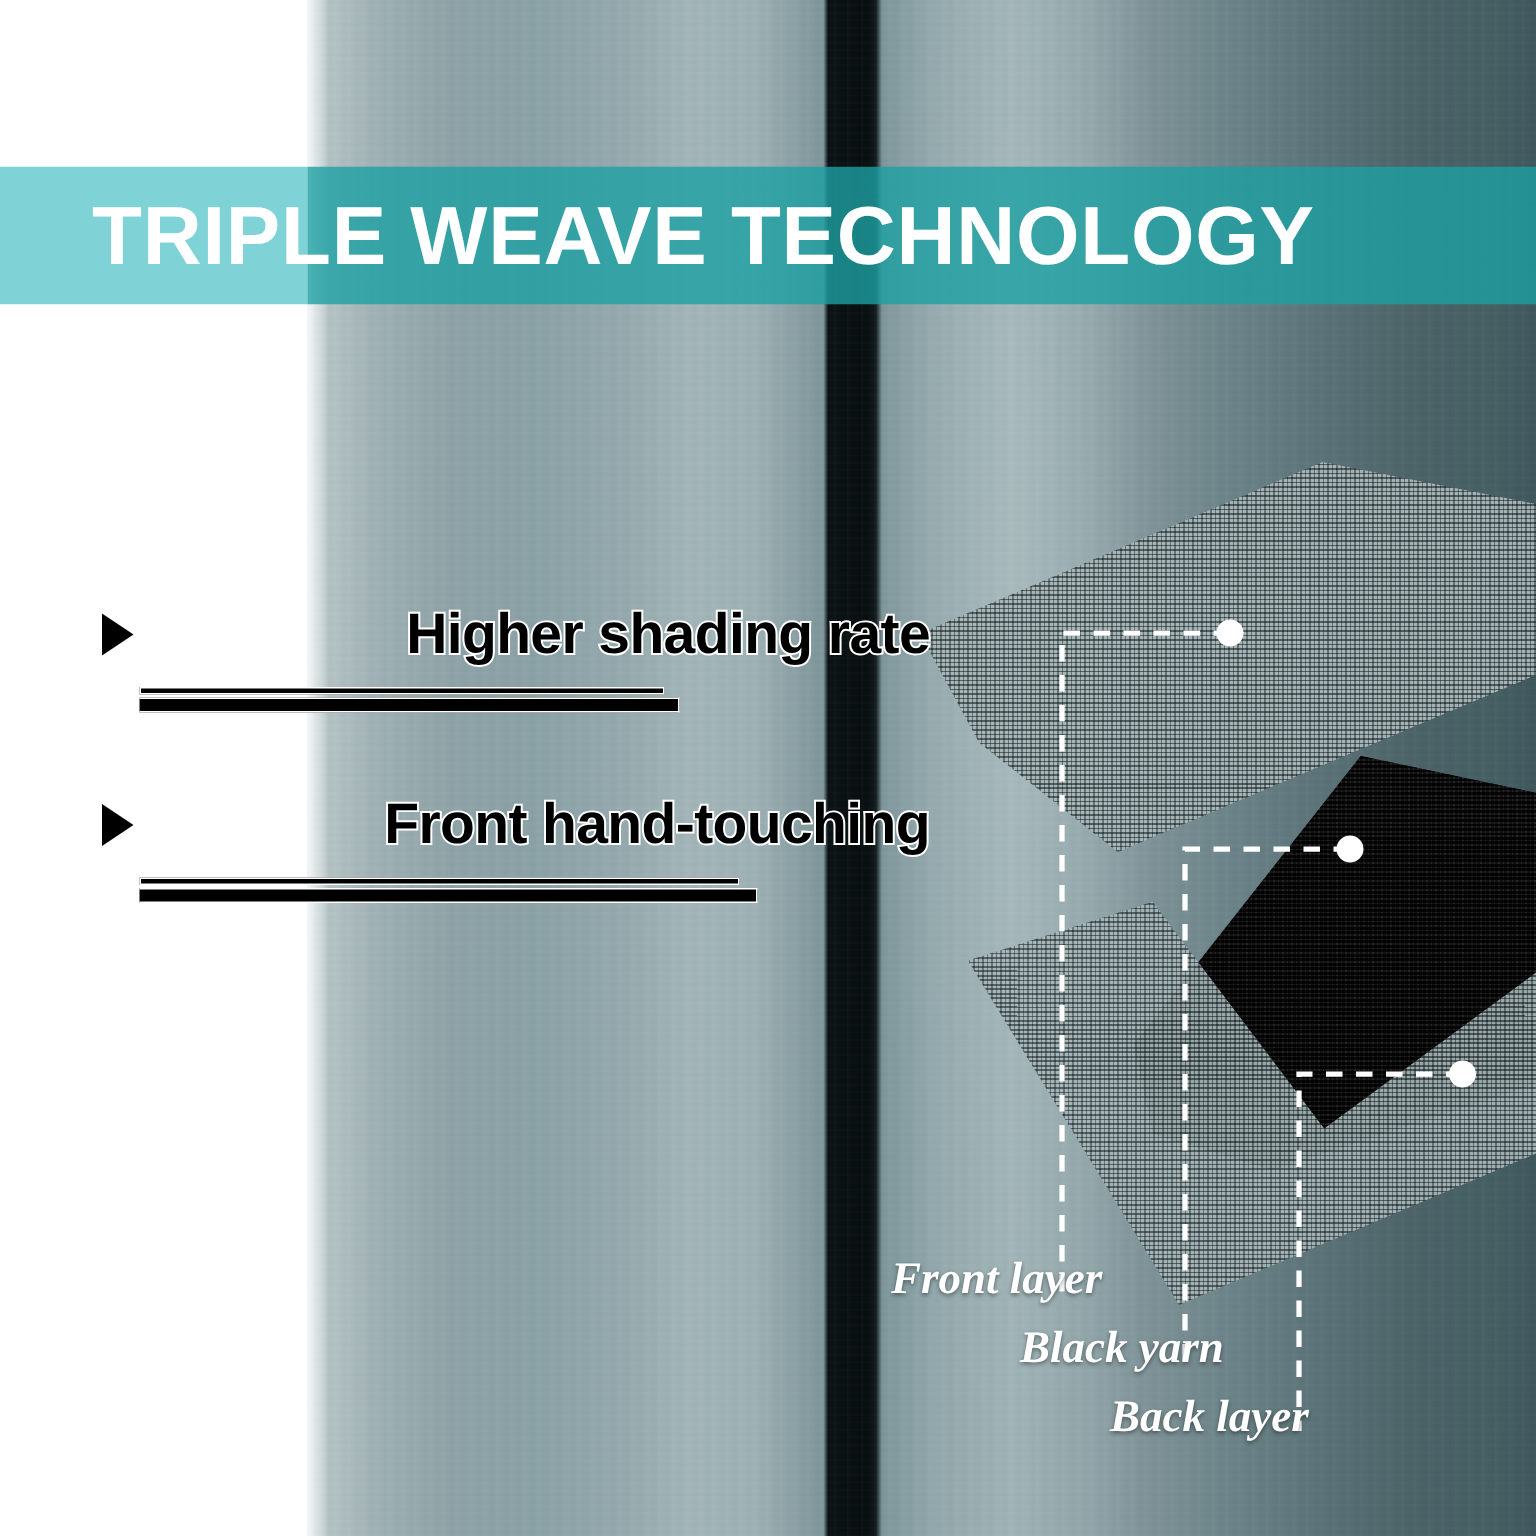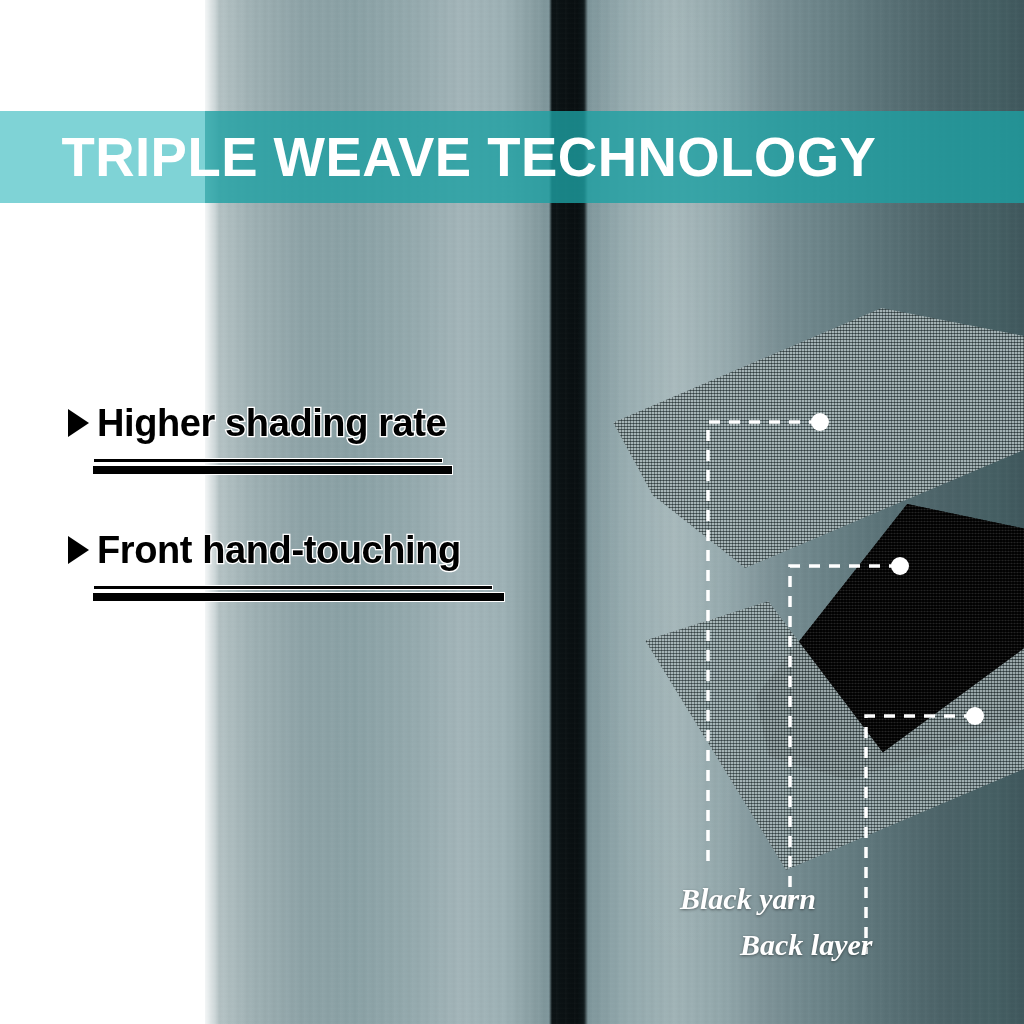--- a/index.html
+++ b/index.html
@@ -111,21 +111,21 @@
   
   .features{
     position:absolute;left:0;top:404px;width:620px;
   }
   .feature{
     position:relative;
     margin-bottom:56px;
     padding-left:68px;
   }
   .feature-row{
-    display:flex;align-items:center;gap:8px;
+    display:flex;align-items:center;gap:20px;justify-content:space-between;
   }
   .bullet-tri{
     width:0;height:0;flex:none;
     border-left:21px solid #000;
     border-top:14px solid transparent;
     border-bottom:14px solid transparent;
     margin-bottom:2px;
   }
   .feature-label{
     font-family:"Liberation Sans",sans-serif;
@@ -267,16 +267,17 @@
 
       <path d="M975,716 L866,716 L866,954"></path>
     </g>
     <g fill="#ffffff">
       <circle cx="820" cy="422" r="9"></circle>
       <circle cx="900" cy="566" r="9"></circle>
       <circle cx="975" cy="716" r="9"></circle>
     </g>
   </svg>
 
+  <div class="label" id="lbl-front">Front layer</div>
   <div class="label" id="lbl-black">Black yarn</div>
   <div class="label" id="lbl-back">Back layer</div>
 
 </div>
 
 </body></html>

